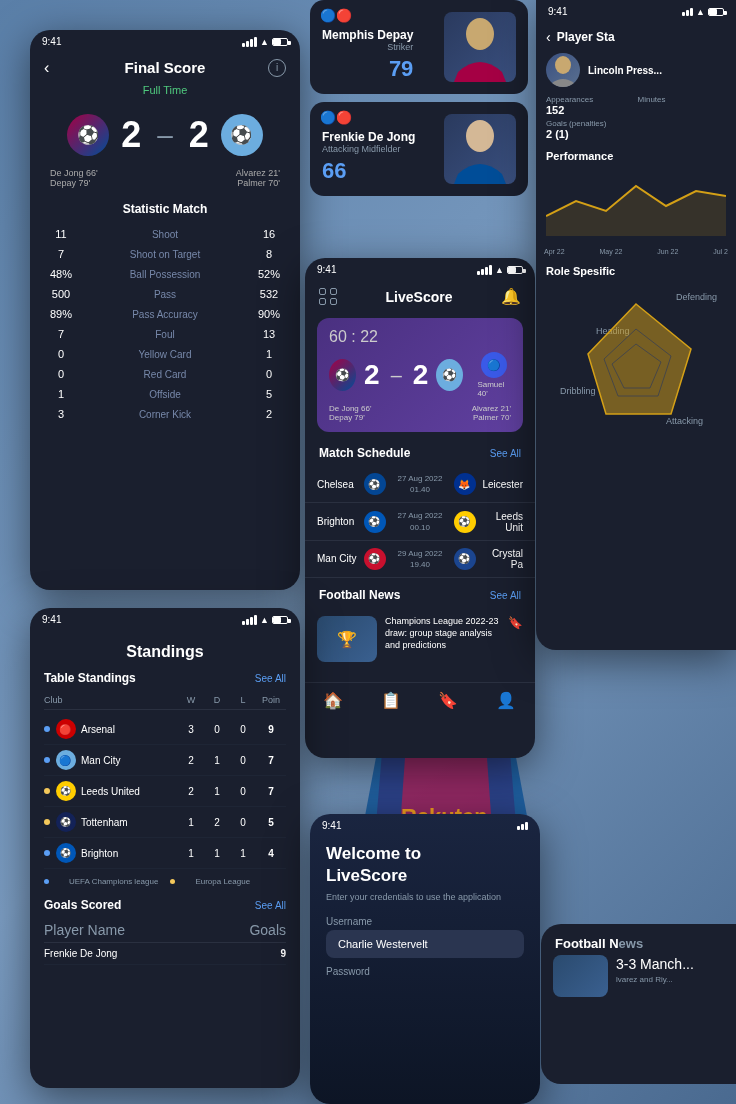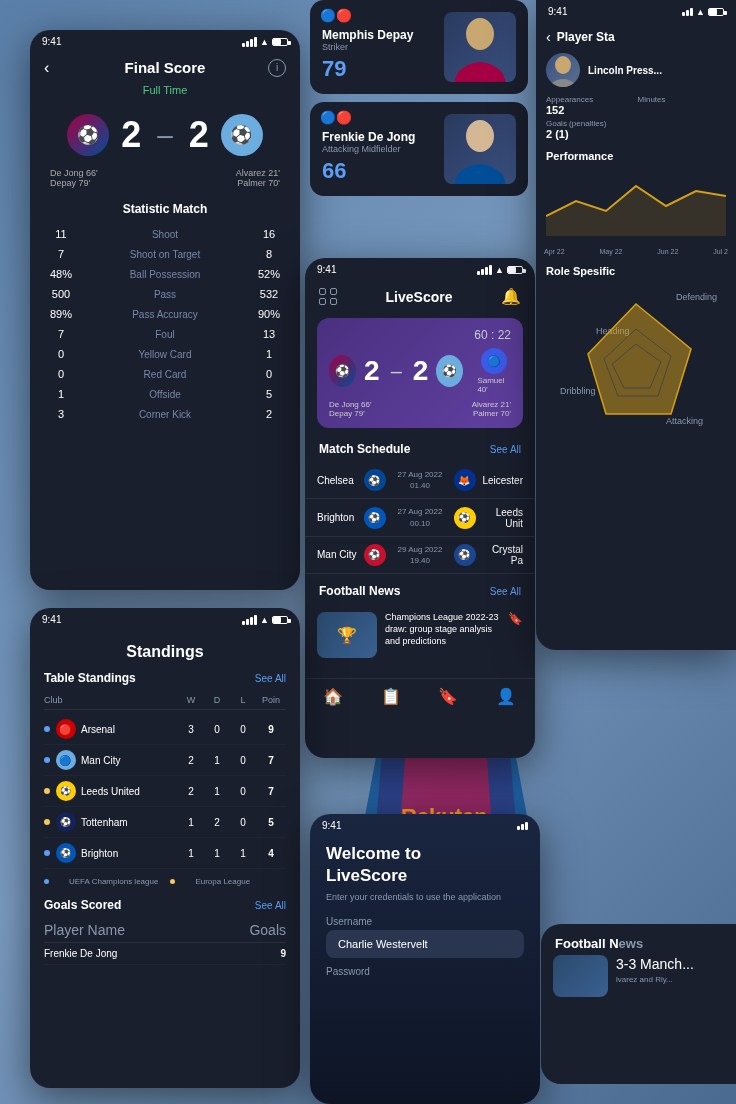--- a/index.html
+++ b/index.html
@@ -167,22 +167,22 @@
     .livescore-title { font-size: 14px; font-weight: bold; color: white; }
     .notif-icon { font-size: 16px; color: #ff6060; }
 
     .live-match-card {
       margin: 4px 12px;
       background: linear-gradient(135deg, #4a3080, #6040a0);
       border-radius: 12px;
       padding: 10px 12px;
     }
     .live-time {
-      text-align: right;
-      font-size: 12px;
+      text-align: left;
+      font-size: 16px;
       color: #ccc;
       margin-bottom: 6px;
     }
     .live-score-row {
       display: flex;
       align-items: center;
       justify-content: center;
       gap: 8px;
     }
     .live-team-logo {
@@ -510,21 +510,21 @@
         <span class="stat-label">Corner Kick</span>
         <span class="stat-value">2</span>
       </div>
   </div>
 </div>
 
 <div style="position:absolute;top:0;left:310px;width:218px;z-index:10;">
 
   <div style="background:#1a1f2e;border-radius:14px;margin-bottom:8px;padding:12px;display:flex;align-items:center;justify-content:space-between;position:relative;margin-top:0;">
     <div style="position:absolute;top:8px;left:10px;font-size:13px;">🔵🔴</div>
-    <div style="padding-top:16px;">
+    <div style="padding-top:16px;text-align:right;">
       <div style="font-size:12px;font-weight:bold;color:white;">Memphis Depay</div>
       <div style="font-size:9px;color:#8899aa;margin-bottom:4px;">Striker</div>
       <div style="font-size:22px;font-weight:bold;color:#5b9ef4;">79</div>
     </div>
     <div style="width:72px;height:70px;border-radius:8px;background:linear-gradient(135deg,#2a3a5e,#3a5080);display:flex;align-items:center;justify-content:center;font-size:26px;overflow:hidden;">
       <svg width="60" height="70" viewBox="0 0 60 70">
           <ellipse cx="30" cy="22" rx="14" ry="16" fill="#c8a870"></ellipse>
           <path d="M8 60 Q30 40 52 60 L56 70 H4 Z" fill="#a50044"></path>
         </svg>
     </div>

